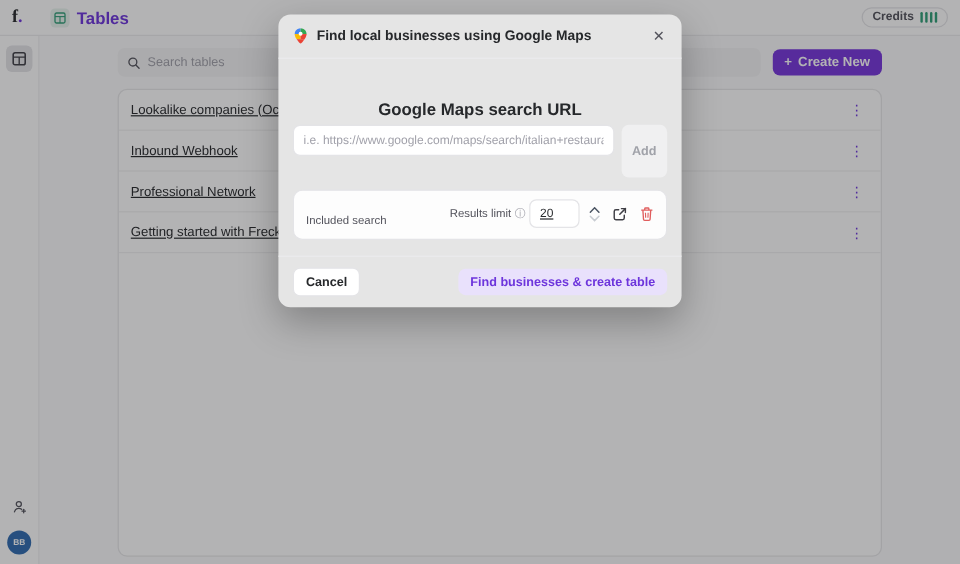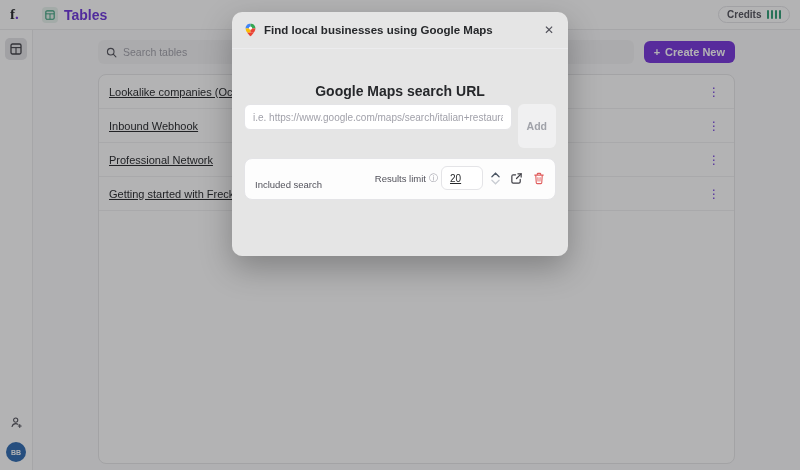--- a/index.html
+++ b/index.html
@@ -231,13 +231,17 @@
             <path d="M2 3.5h10" stroke="#e05d5d" stroke-width="1.3" stroke-linecap="round"></path>
             <path d="M5 3.5V2.3c0-.4.3-.8.8-.8h2.4c.5 0 .8.4.8.8v1.2" fill="none" stroke="#e05d5d" stroke-width="1.3"></path>
             <path d="M3.2 3.5l.6 9c0 .6.5 1 1.1 1h4.2c.6 0 1.1-.4 1.1-1l.6-9" fill="none" stroke="#e05d5d" stroke-width="1.3"></path>
             <line x1="5.7" y1="6" x2="5.9" y2="11" stroke="#e05d5d" stroke-width="1.1"></line>
             <line x1="8.3" y1="6" x2="8.1" y2="11" stroke="#e05d5d" stroke-width="1.1"></line>
           </svg>
       </div>
     </div>
   </div>
 
+  <div class="m-foot">
+    <button class="btn-cancel">Cancel</button>
+    <button class="btn-submit">Find businesses &amp; create table</button>
+  </div>
 </div>
 
 </body></html>

